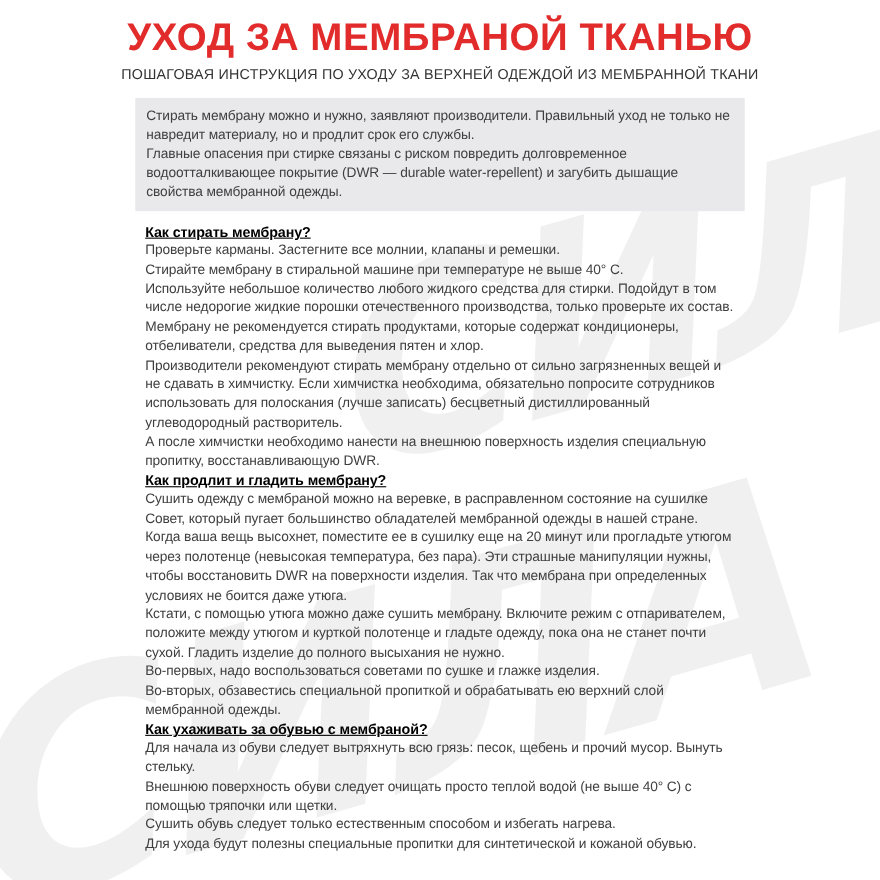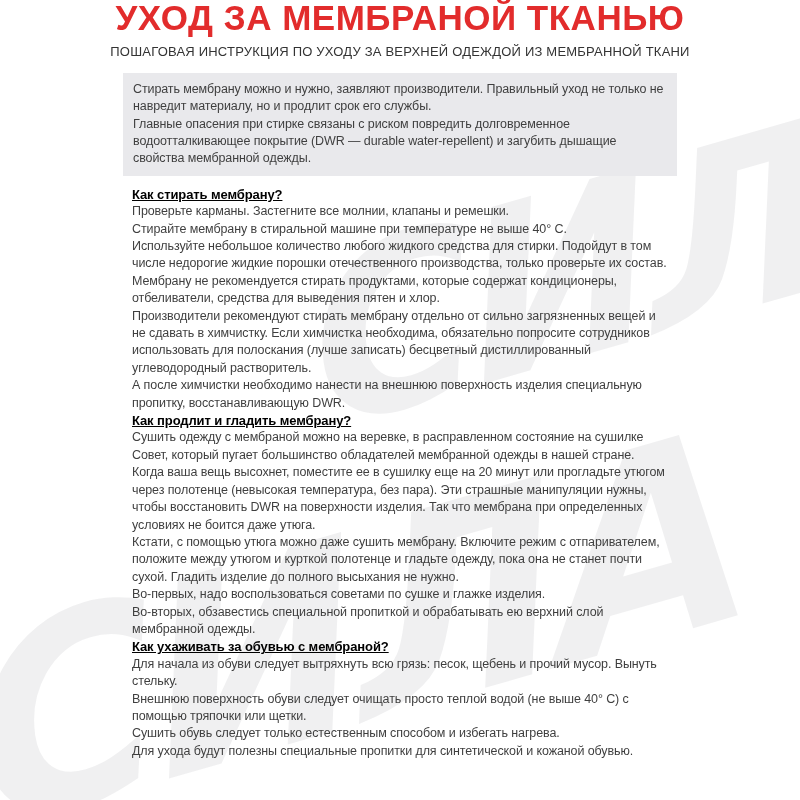--- a/index.html
+++ b/index.html
@@ -41,20 +41,21 @@
   .wm2 {
     font-size: 260px;
     top: 480px;
     left: -40px;
     transform: rotate(-16deg) skew(-8deg);
   }
   header {
     position: relative;
     z-index: 1;
     text-align: center;
+    padding-top: 16px;
   }
   h1.title {
     margin: 0;
     font-size: 35px;
     line-height: 1.05;
     font-weight: 800;
     color: #e22c2c;
     letter-spacing: 0.5px;
   }
   h2.subtitle {

